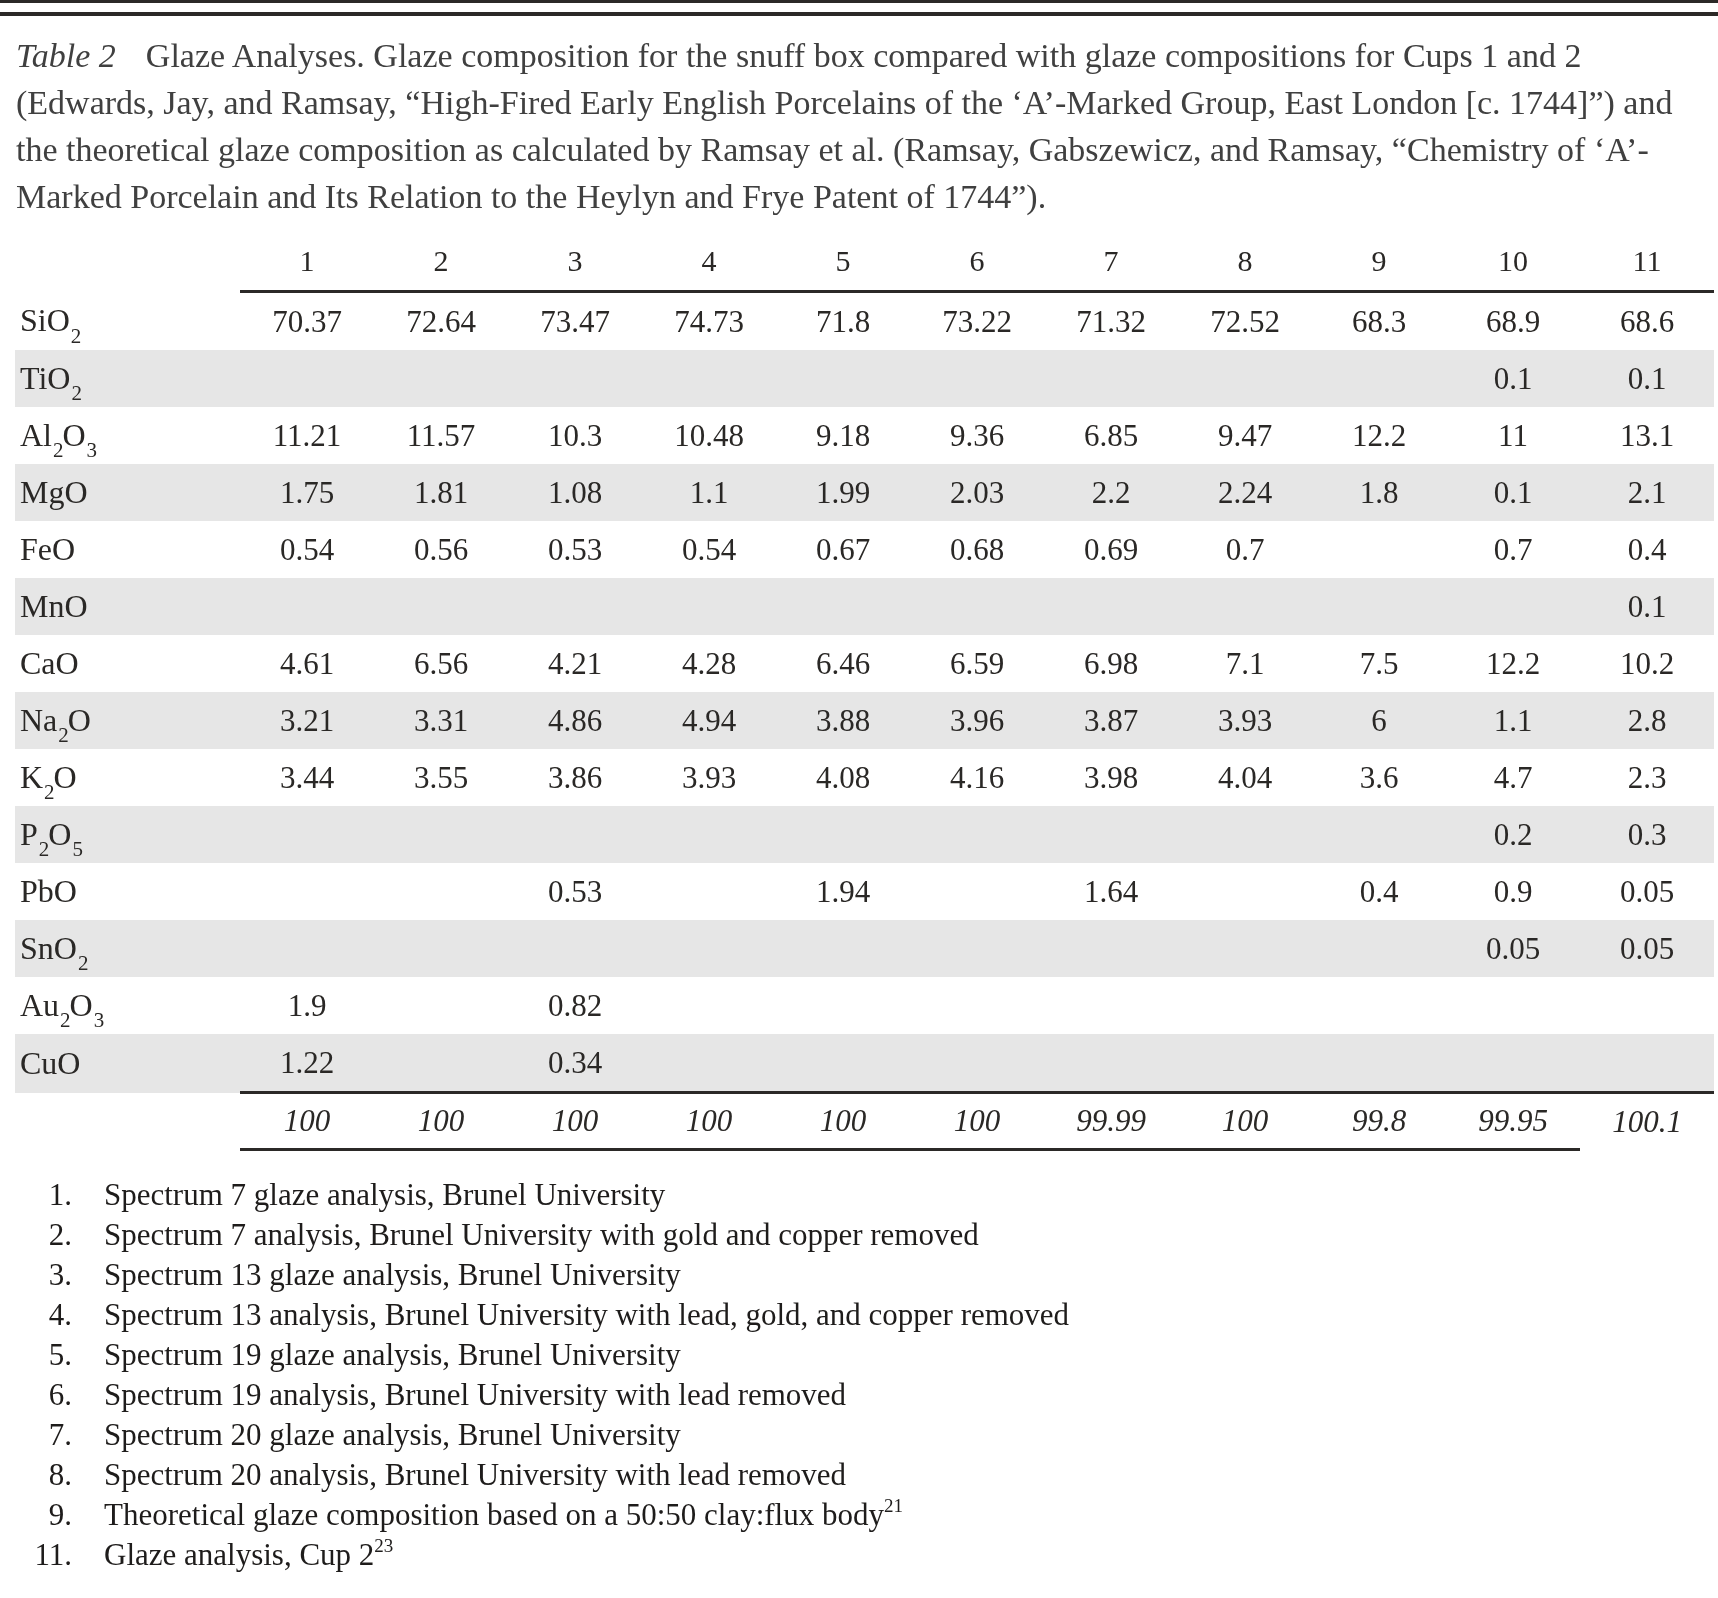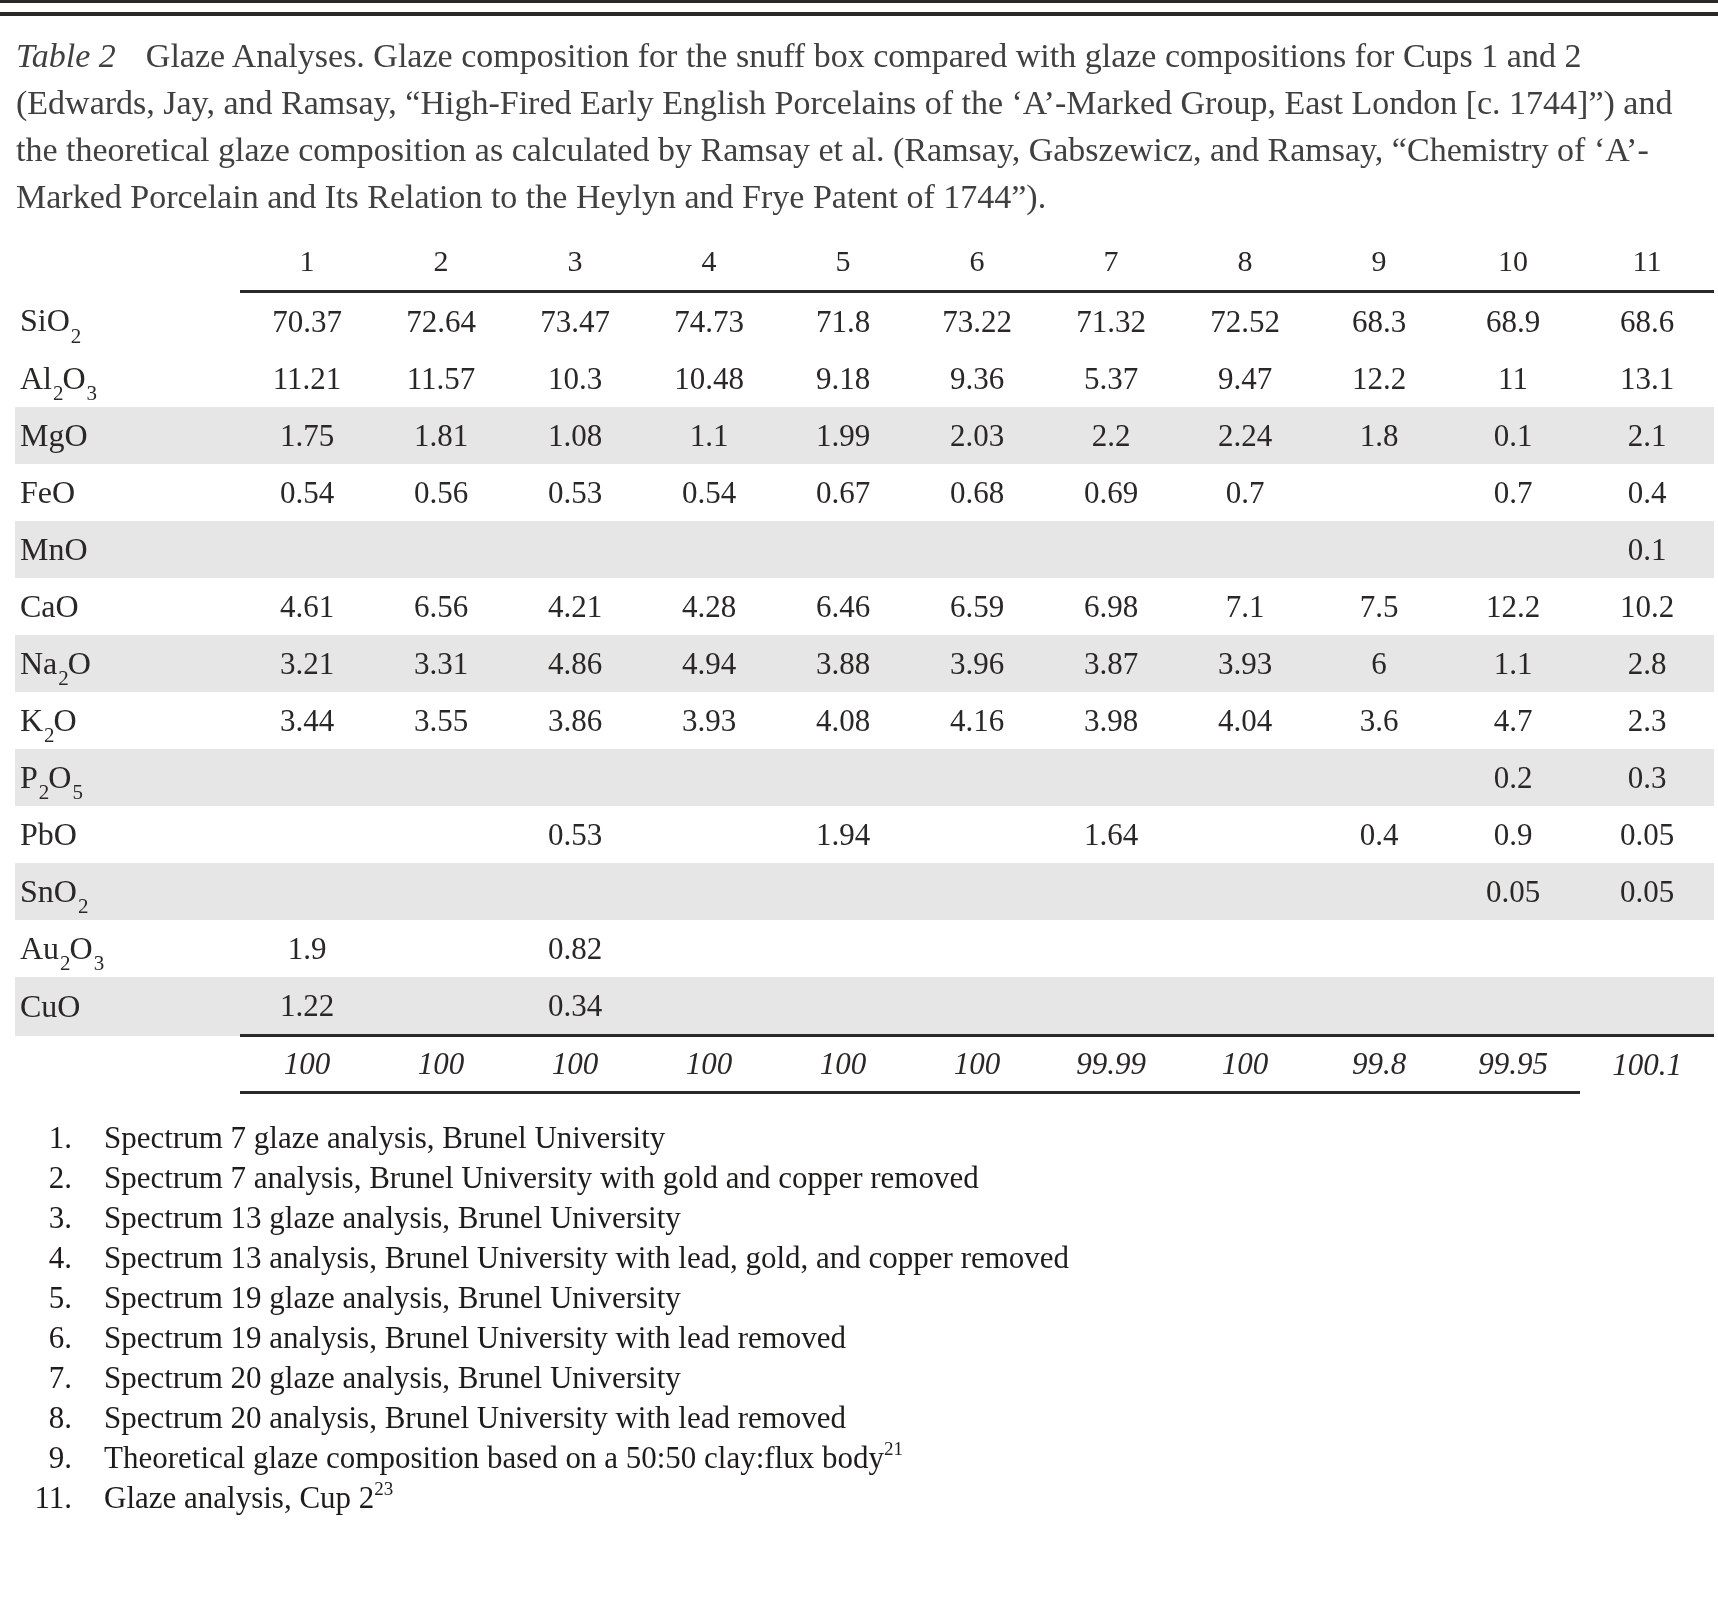--- a/index.html
+++ b/index.html
@@ -157,29 +157,43 @@
           <td class="val">73.47</td>
           <td class="val">74.73</td>
           <td class="val">71.8</td>
           <td class="val">73.22</td>
           <td class="val">71.32</td>
           <td class="val">72.52</td>
           <td class="val">68.3</td>
           <td class="val">68.9</td>
           <td class="val">68.6</td>
         </tr>
+        <tr class="stripe">
+          <td class="label">TiO<sub>2</sub></td>
+          <td class="val"></td>
+          <td class="val"></td>
+          <td class="val"></td>
+          <td class="val"></td>
+          <td class="val"></td>
+          <td class="val"></td>
+          <td class="val"></td>
+          <td class="val"></td>
+          <td class="val"></td>
+          <td class="val">0.1</td>
+          <td class="val">0.1</td>
+        </tr>
         <tr>
           <td class="label">Al<sub>2</sub>O<sub>3</sub></td>
           <td class="val">11.21</td>
           <td class="val">11.57</td>
           <td class="val">10.3</td>
           <td class="val">10.48</td>
           <td class="val">9.18</td>
           <td class="val">9.36</td>
-          <td class="val">5.37</td>
+          <td class="val">6.85</td>
           <td class="val">9.47</td>
           <td class="val">12.2</td>
           <td class="val">11</td>
           <td class="val">13.1</td>
         </tr>
         <tr class="stripe">
           <td class="label">MgO</td>
           <td class="val">1.75</td>
           <td class="val">1.81</td>
           <td class="val">1.08</td>

